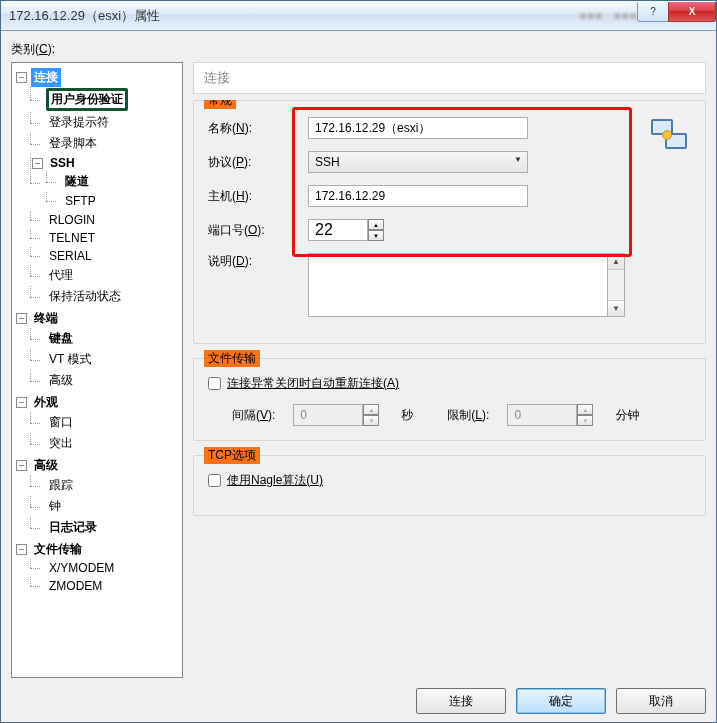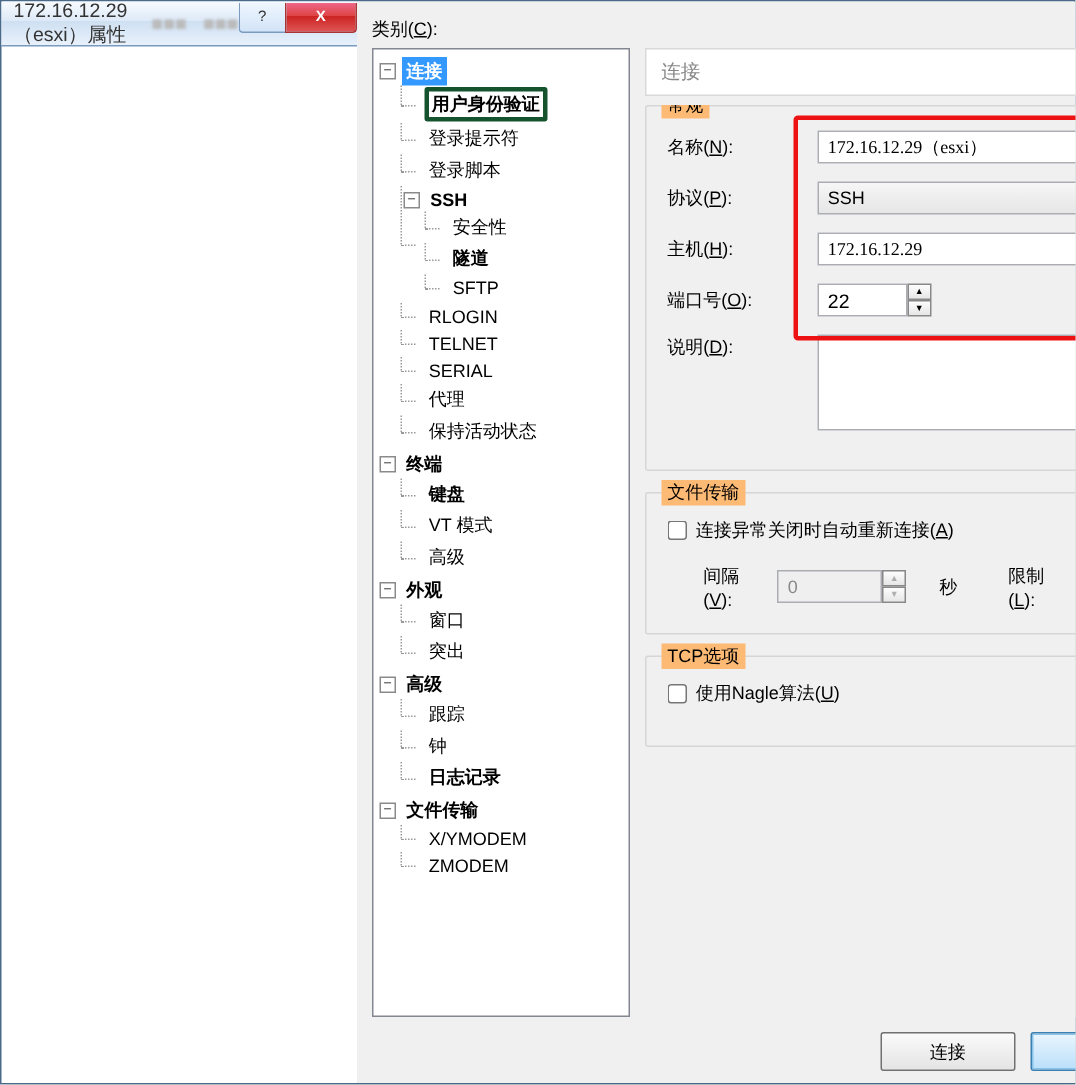--- a/index.html
+++ b/index.html
@@ -9,21 +9,21 @@
     font-size: 12px;
     background: #d0d0d0;
     color: #000;
   }
   .window {
     width: 717px;
     height: 723px;
     background: #fff;
     border: 1px solid #4a6a8a;
     display: flex;
-    flex-direction: row;
+    flex-direction: column;
     box-shadow: 0 2px 8px rgba(0,0,0,0.3);
   }
   .titlebar {
     height: 30px;
     background: linear-gradient(to bottom, #f7fbff 0%, #dde9f7 45%, #cfe0f2 46%, #e8f1fb 100%);
     border-bottom: 1px solid #7a9ac0;
     display: flex;
     align-items: center;
     padding: 0 0 0 8px;
   }
@@ -89,43 +89,43 @@
   .panel{
     flex:1; background:#f0f0f0; display:flex; flex-direction:column;
     gap:14px; overflow:auto;
   }
   fieldset{
     border:1px solid #d6d6d6; border-radius:2px;
     margin:0; padding:16px 14px 14px 14px; position:relative;
   }
   legend{
     padding:0 4px; position:absolute; top:-9px; left:10px;
-    background:#fdba74; font-size:12px;
+    background:#f97316; font-size:12px;
   }
   .form-row{display:flex; align-items:center; margin-bottom:12px;}
   .form-row:last-child{margin-bottom:0;}
   .fl{width:100px; padding-right:11px;}
   .fl u{text-decoration:underline;}
   .fv-input, .fv-select{
     border:1px solid #abadb3; background:#fff; height:22px;
     padding:2px 6px; font-family:inherit; font-size:12px;
   }
-  .fv-input{width:220px;font-family:Liberation Serif, serif;}
+  .fv-input{width:220px;}
   .fv-select{
     width:220px; appearance:none;
     background:linear-gradient(#f6f6f6,#e6e6e6);
     position:relative;
   }
   .select-wrap{position:relative; display:inline-block;}
   .select-wrap::after{
     content:"▼"; position:absolute; right:6px; top:4px;
     font-size:8px; color:#333; pointer-events:none;
   }
   .spin-wrap{display:inline-flex;}
-  .spin-input{width:60px; border:1px solid #abadb3; height:22px; padding:2px 6px; font-family:inherit; font-size:13px;}
+  .spin-input{width:60px; border:1px solid #abadb3; height:22px; padding:2px 6px; font-family:inherit; font-size:16px;}
   .spin-btns{display:flex; flex-direction:column;}
   .spin-btns button{
     width:16px; height:11px; border:1px solid #888;
     background:linear-gradient(#fdfdfd,#e6e6e6); font-size:6px;
     padding:0;line-height:6px;
   }
   .textarea-wrap{display:flex;}
   textarea{
     width:300px; height:64px; border:1px solid #abadb3; resize:none;
     font-family:inherit; font-size:12px; padding:4px;
@@ -137,21 +137,21 @@
     border:3px solid #e11; border-radius:3px;
     position:absolute; pointer-events:none;
   }
   .icon-host{
     width:40px;height:40px;position:relative;
   }
   .icon-host .mon{position:absolute;width:22px;height:16px;border:2px solid #4a7ab0;background:#dbe9fb;border-radius:2px;}
   .icon-host .mon.m1{left:0;top:0;}
   .icon-host .mon.m2{left:14px;top:14px;}
   .icon-host .dot{position:absolute;left:11px;top:11px;width:10px;height:10px;background:#f5c33b;border:1px solid #c89a1f;border-radius:50%;}
-  .chk-row{display:flex;align-items:center;gap:6px;margin-bottom:12px;}
+  .chk-row{display:flex;align-items:center;gap:6px;margin-bottom:12px;text-decoration:underline;}
   .chk-row input{margin:0;}
   .inl-row{display:flex;align-items:center;gap:18px;}
   .inl-row .small-input{width:70px;border:1px solid #abadb3;height:22px;padding:2px 6px;font-size:12px;color:#888;}
   .inl-row .unit{margin:0 16px 0 4px;}
   .button-bar{
     display:flex; justify-content:flex-end; gap:10px; padding-top:10px;
   }
   .btn{
     width:90px;height:26px;border:1px solid #707070;
     background:linear-gradient(#fafafa,#e4e4e4);
@@ -201,25 +201,20 @@
                   <div class="node-row">
                     <span class="item-label">登录脚本</span>
                   </div>
                 </li>
               <li>
                   <div class="node-row">
                     <span class="toggle">−</span>
                 <span class="item-label bold">SSH</span>
                   </div>
                 <ul>
-                  <li>
-                      <div class="node-row">
-                        <span class="item-label">安全性</span>
-                      </div>
-                    </li>
                   <li>
                       <div class="node-row">
                         <span class="item-label bold">隧道</span>
                       </div>
                     </li>
                   <li>
                       <div class="node-row">
                         <span class="item-label">SFTP</span>
                       </div>
                     </li>

